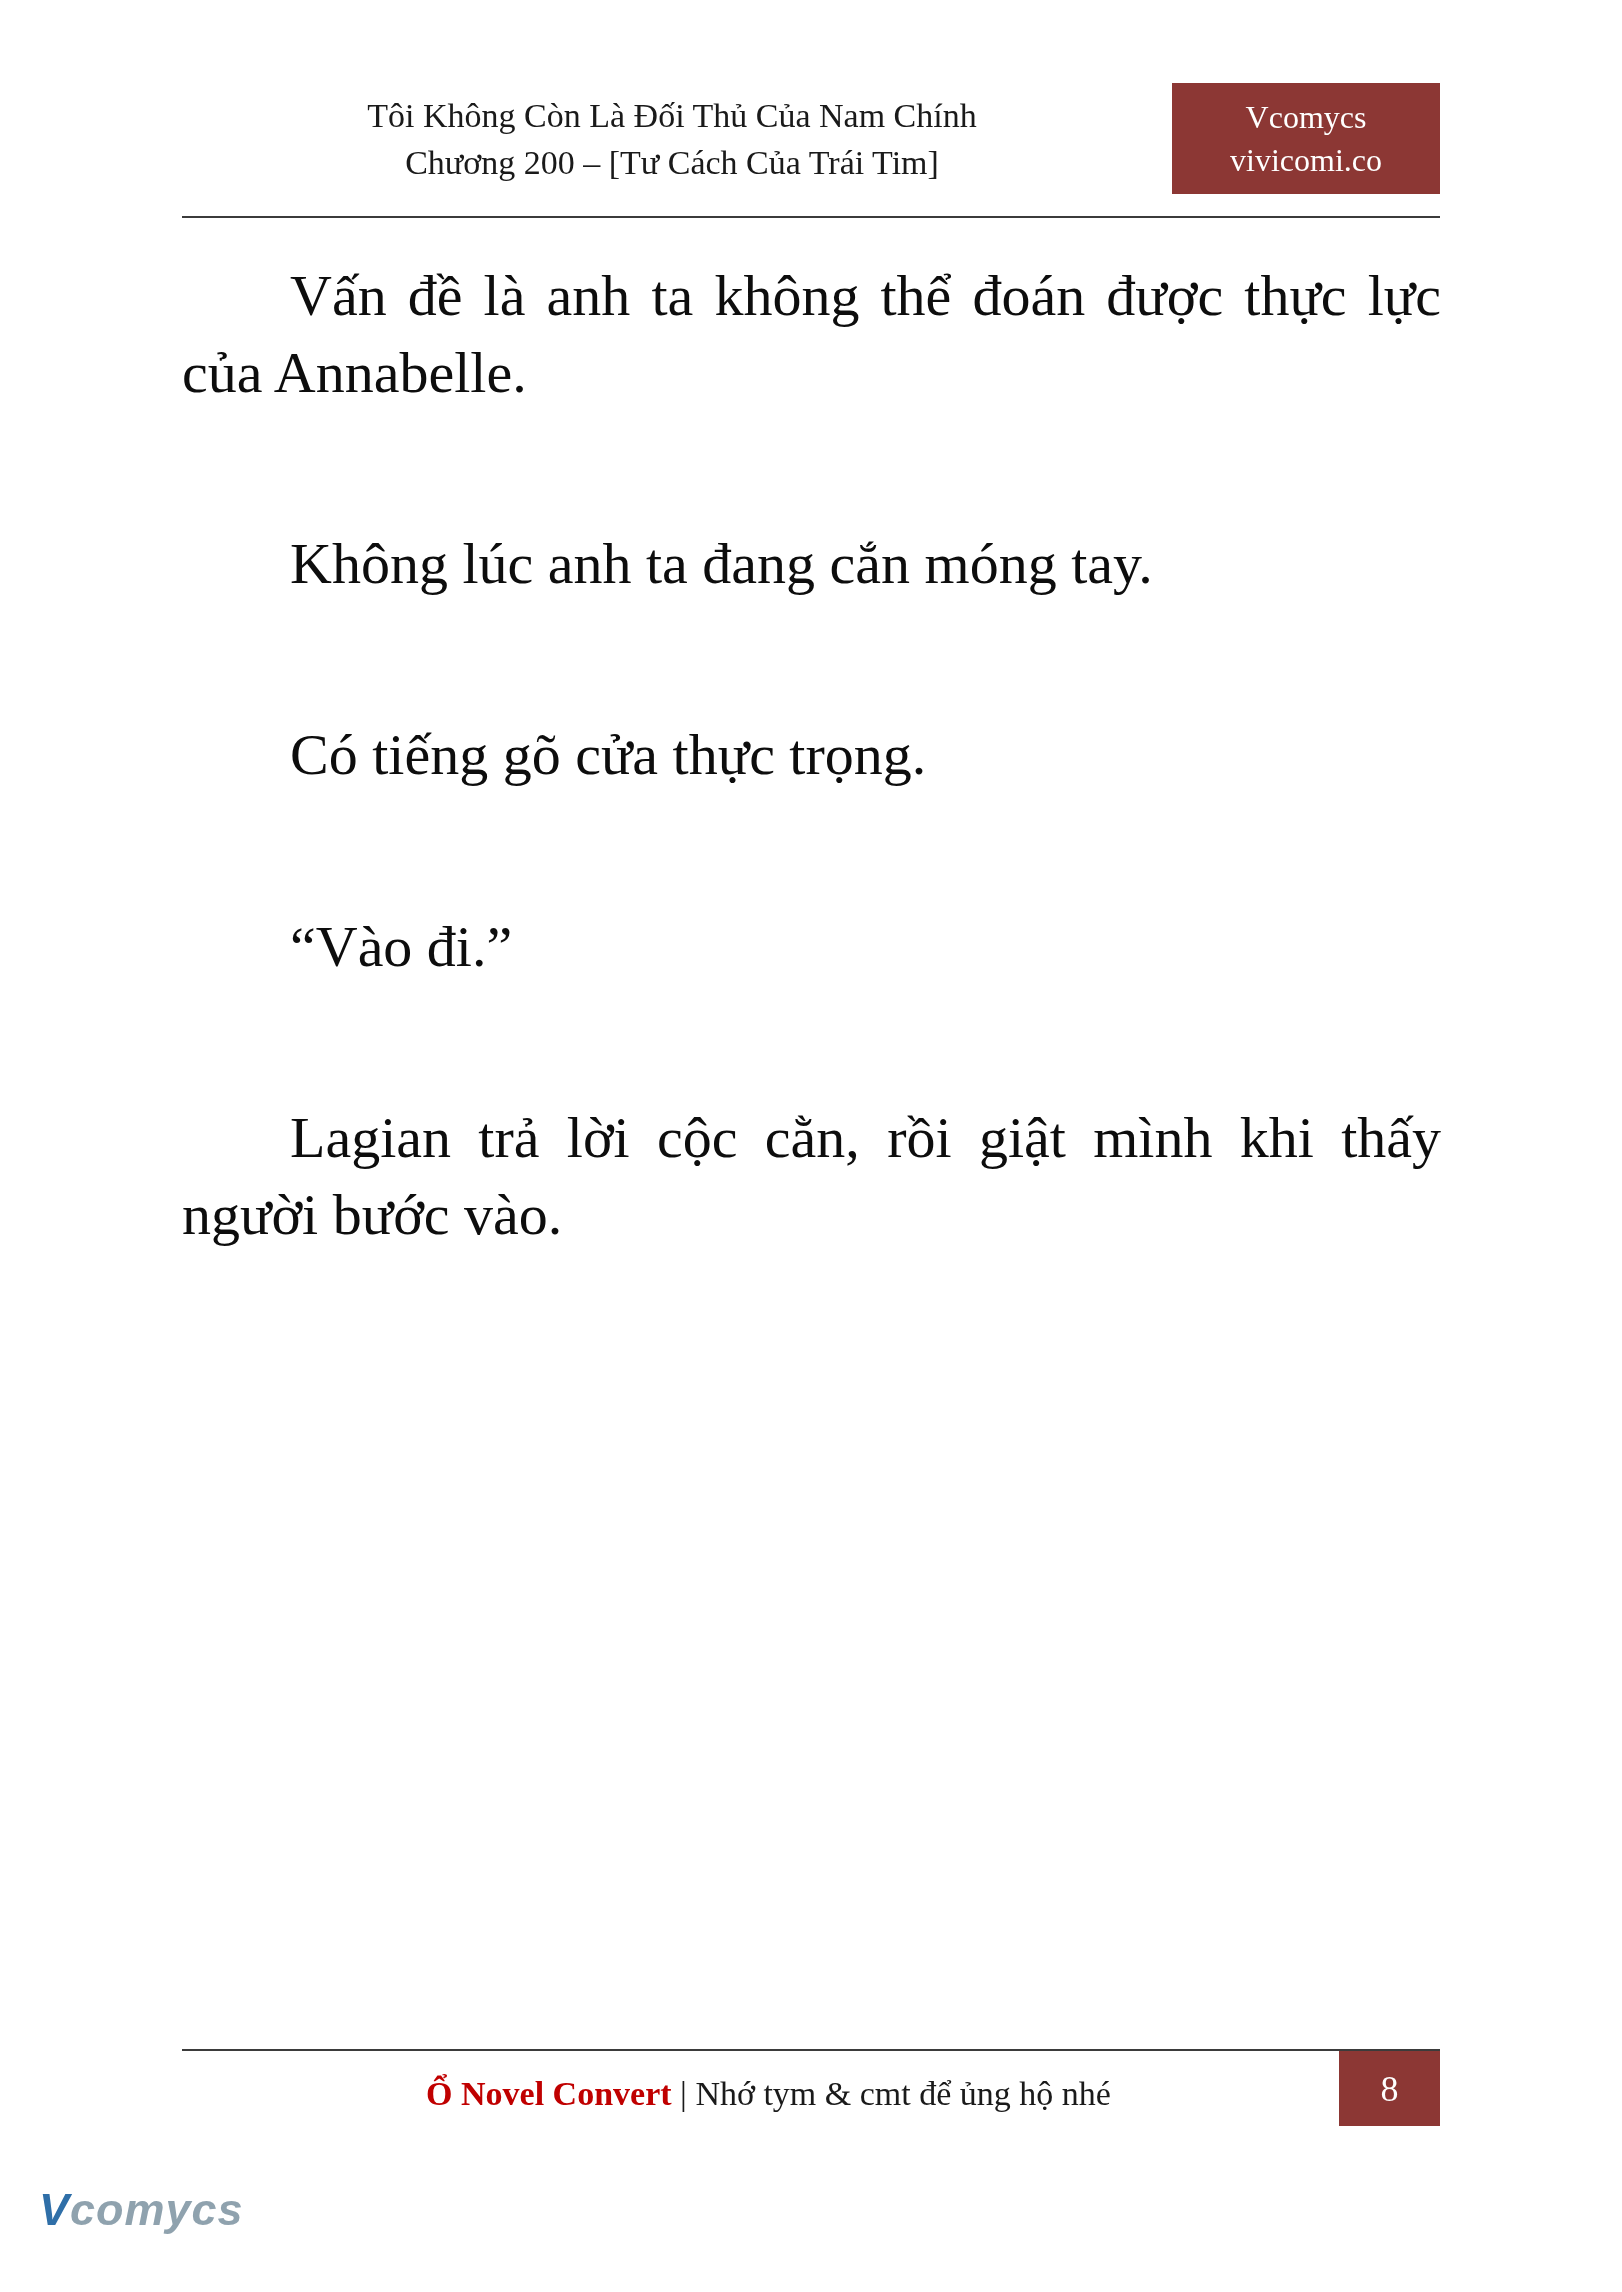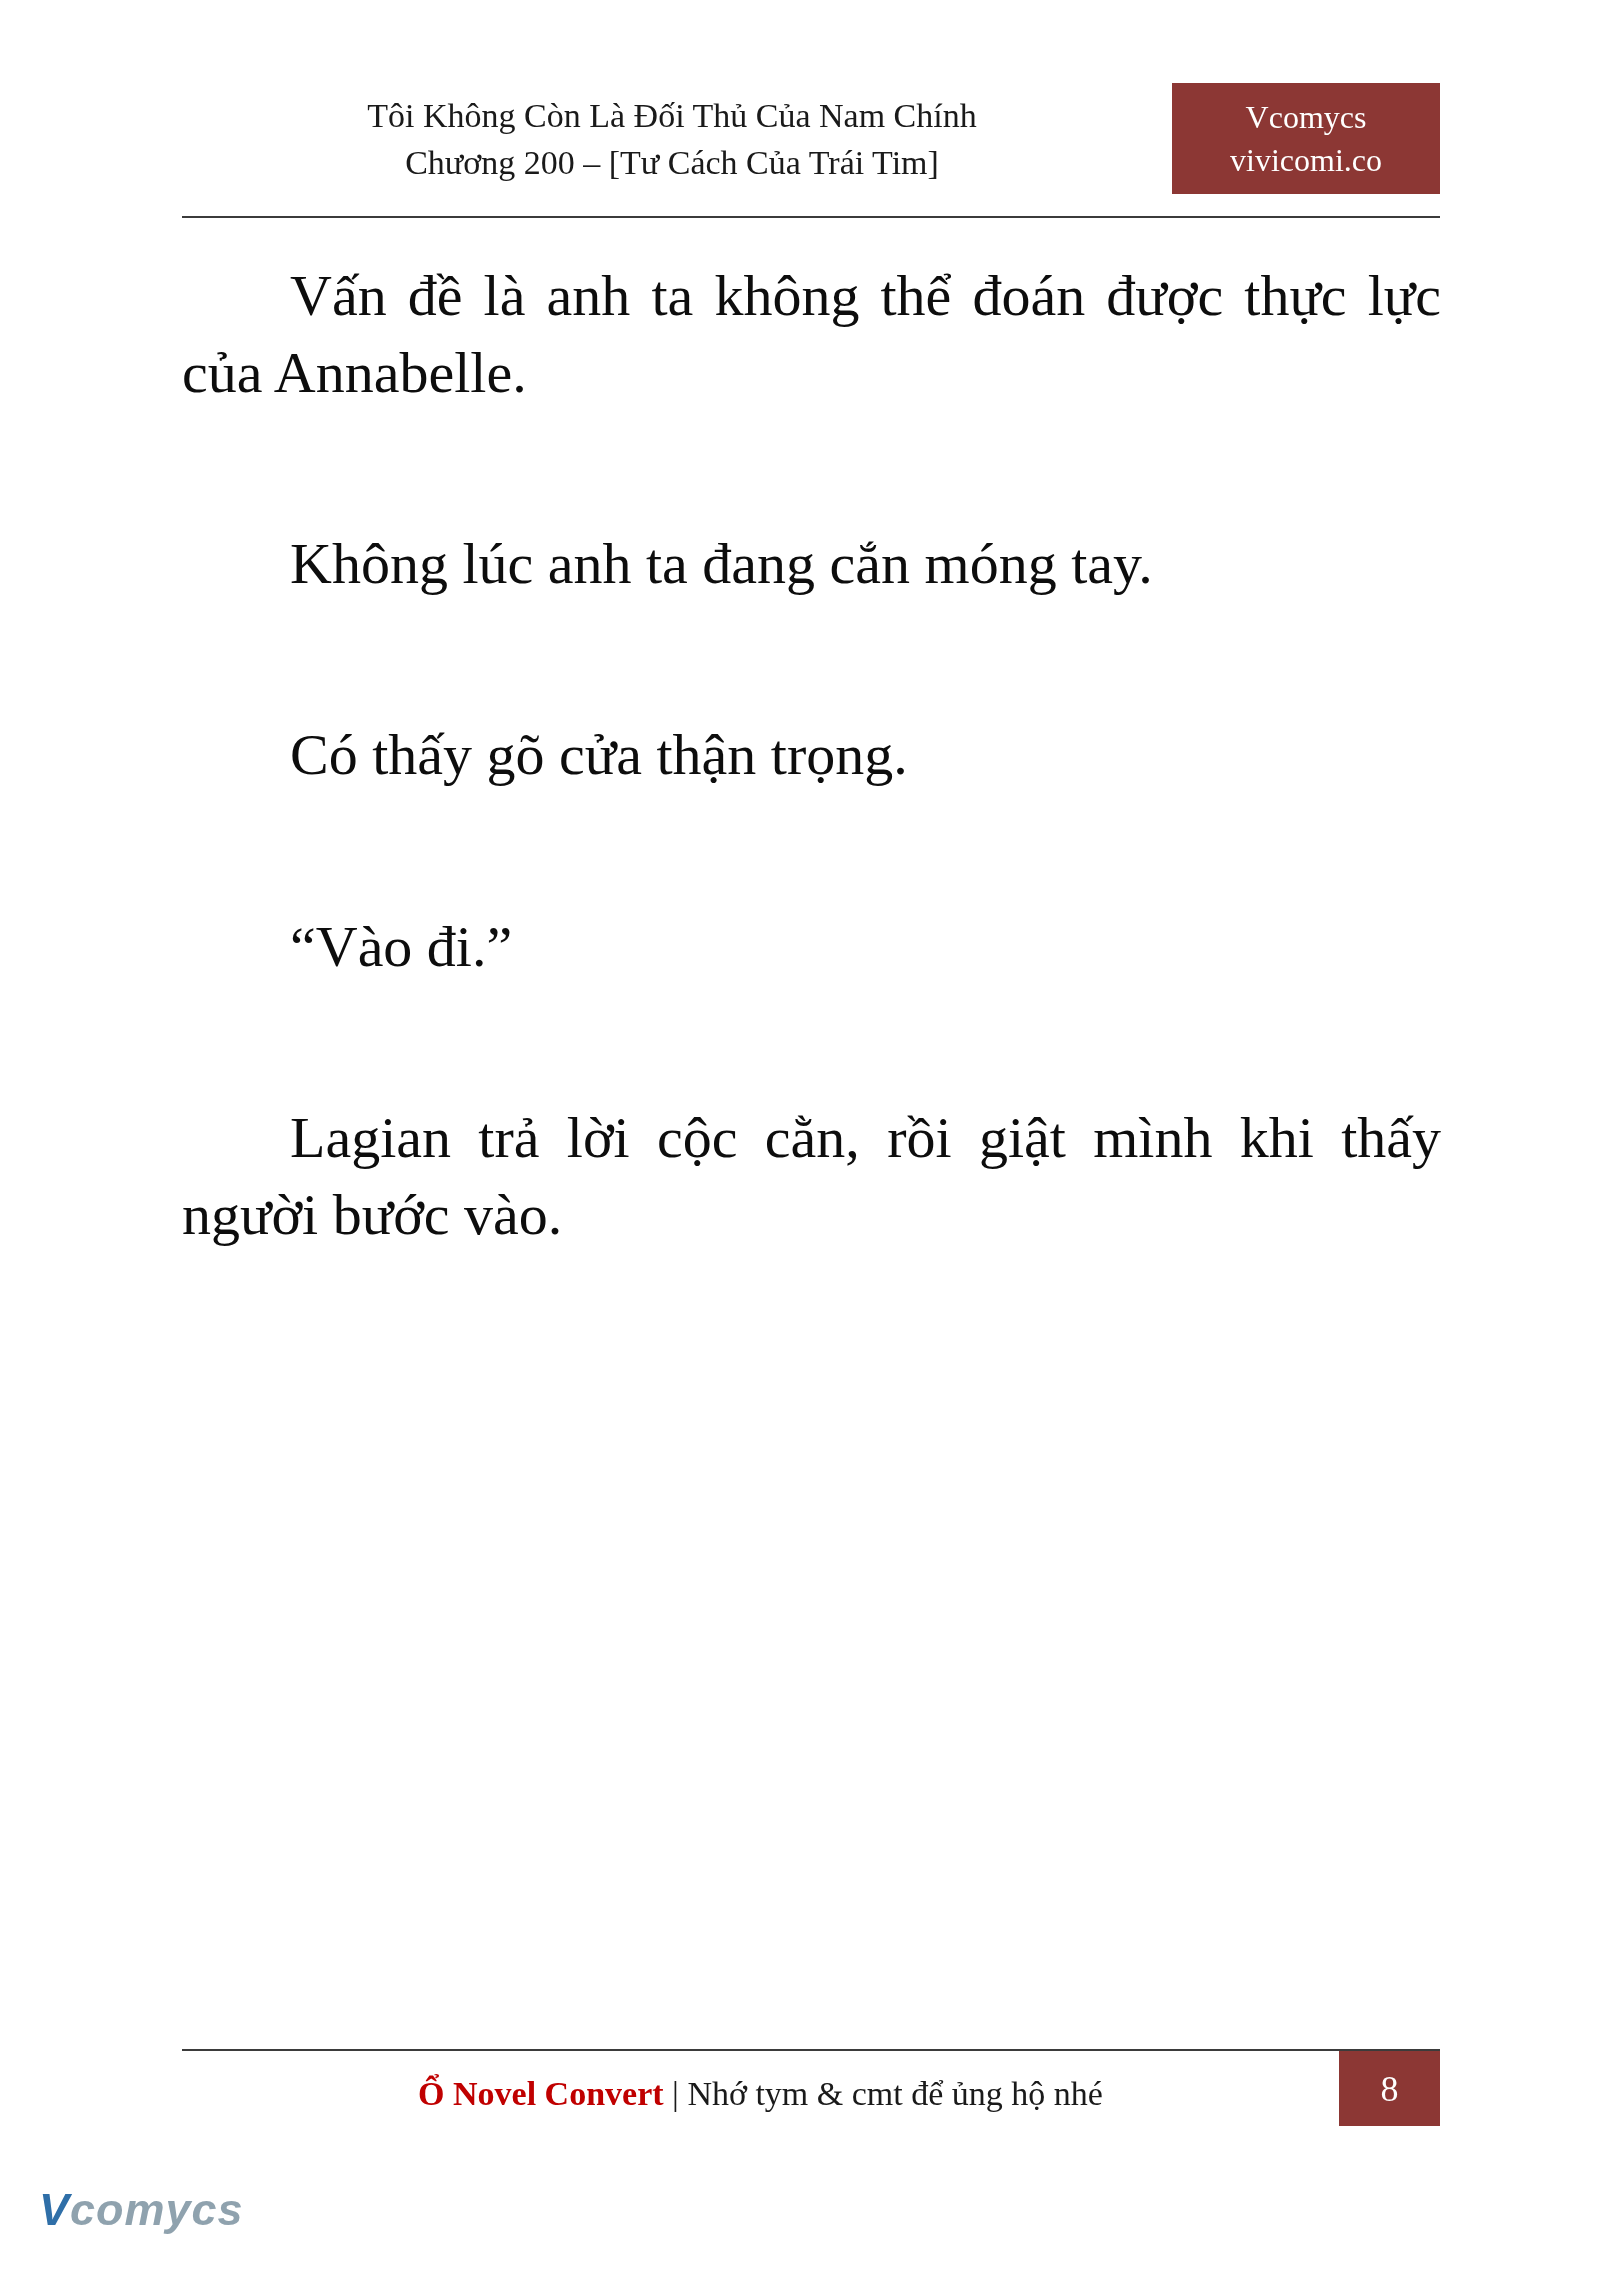--- a/index.html
+++ b/index.html
@@ -100,21 +100,21 @@
   .footer-rule {
     position: absolute;
     left: 0;
     top: 0;
     width: 1258px;
     height: 2px;
     background: #3b3b3b;
   }
   .footer-text {
     position: absolute;
-    left: 0;
+    left: 8px;
     top: 25.5px;
     width: 1157px;
     text-align: center;
     font-family: "Liberation Serif", serif;
     font-size: 34px;
     color: #1a1a1a;
     white-space: nowrap;
   }
   .footer-brand {
     color: #c00000;
@@ -170,21 +170,21 @@
     <div class="header-rule"></div>
     <div class="header-badge">
       <span>Vcomycs</span>
       <span>vivicomi.co</span>
     </div>
   </div>
 
   <div class="content">
     <p class="para">Vấn đề là anh ta không thể đoán được thực lực của Annabelle.</p>
     <p class="para">Không lúc anh ta đang cắn móng tay.</p>
-    <p class="para">Có thấy gõ cửa thận trọng.</p>
+    <p class="para">Có tiếng gõ cửa thực trọng.</p>
     <p class="para">“Vào đi.”</p>
     <p class="para">Lagian trả lời cộc cằn, rồi giật mình khi thấy người bước vào.</p>
   </div>
 
   <div class="footer">
     <div class="footer-rule"></div>
     <div class="footer-text">
       <span class="footer-brand">Ổ Novel Convert</span><span class="footer-sep"> | </span><span>Nhớ tym &amp; cmt để ủng hộ nhé</span>
     </div>
     <div class="footer-pagebox">8</div>

